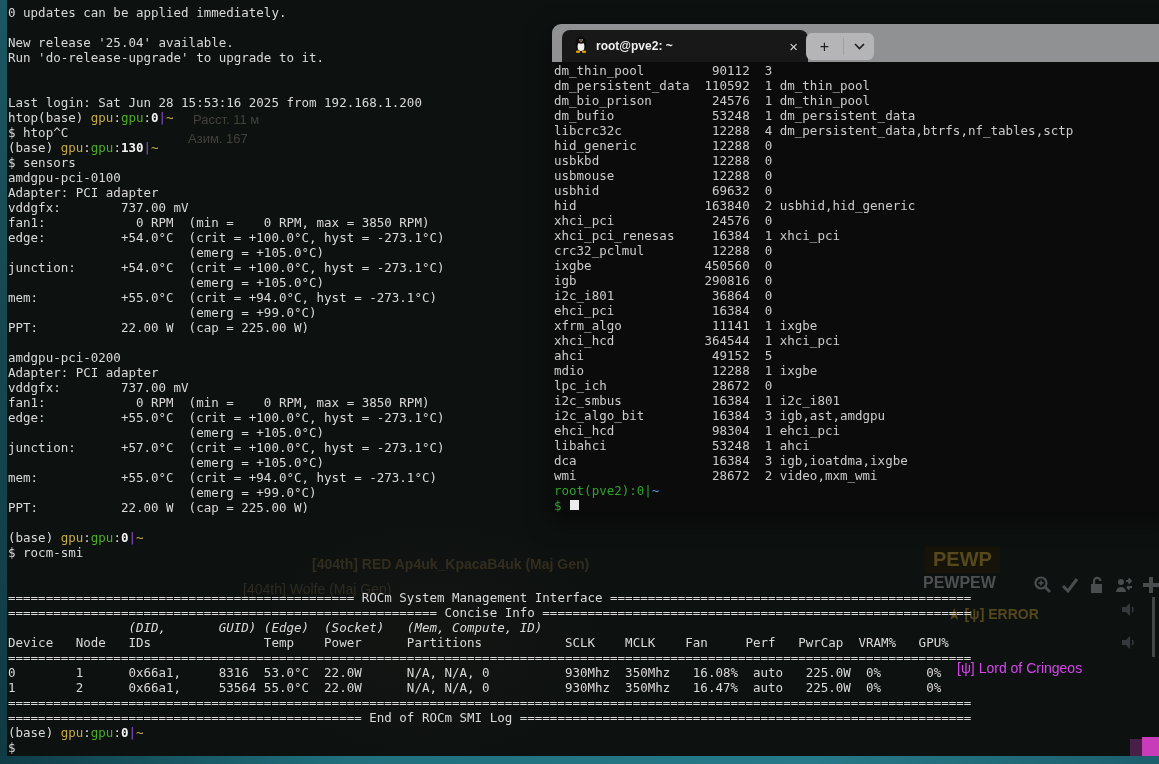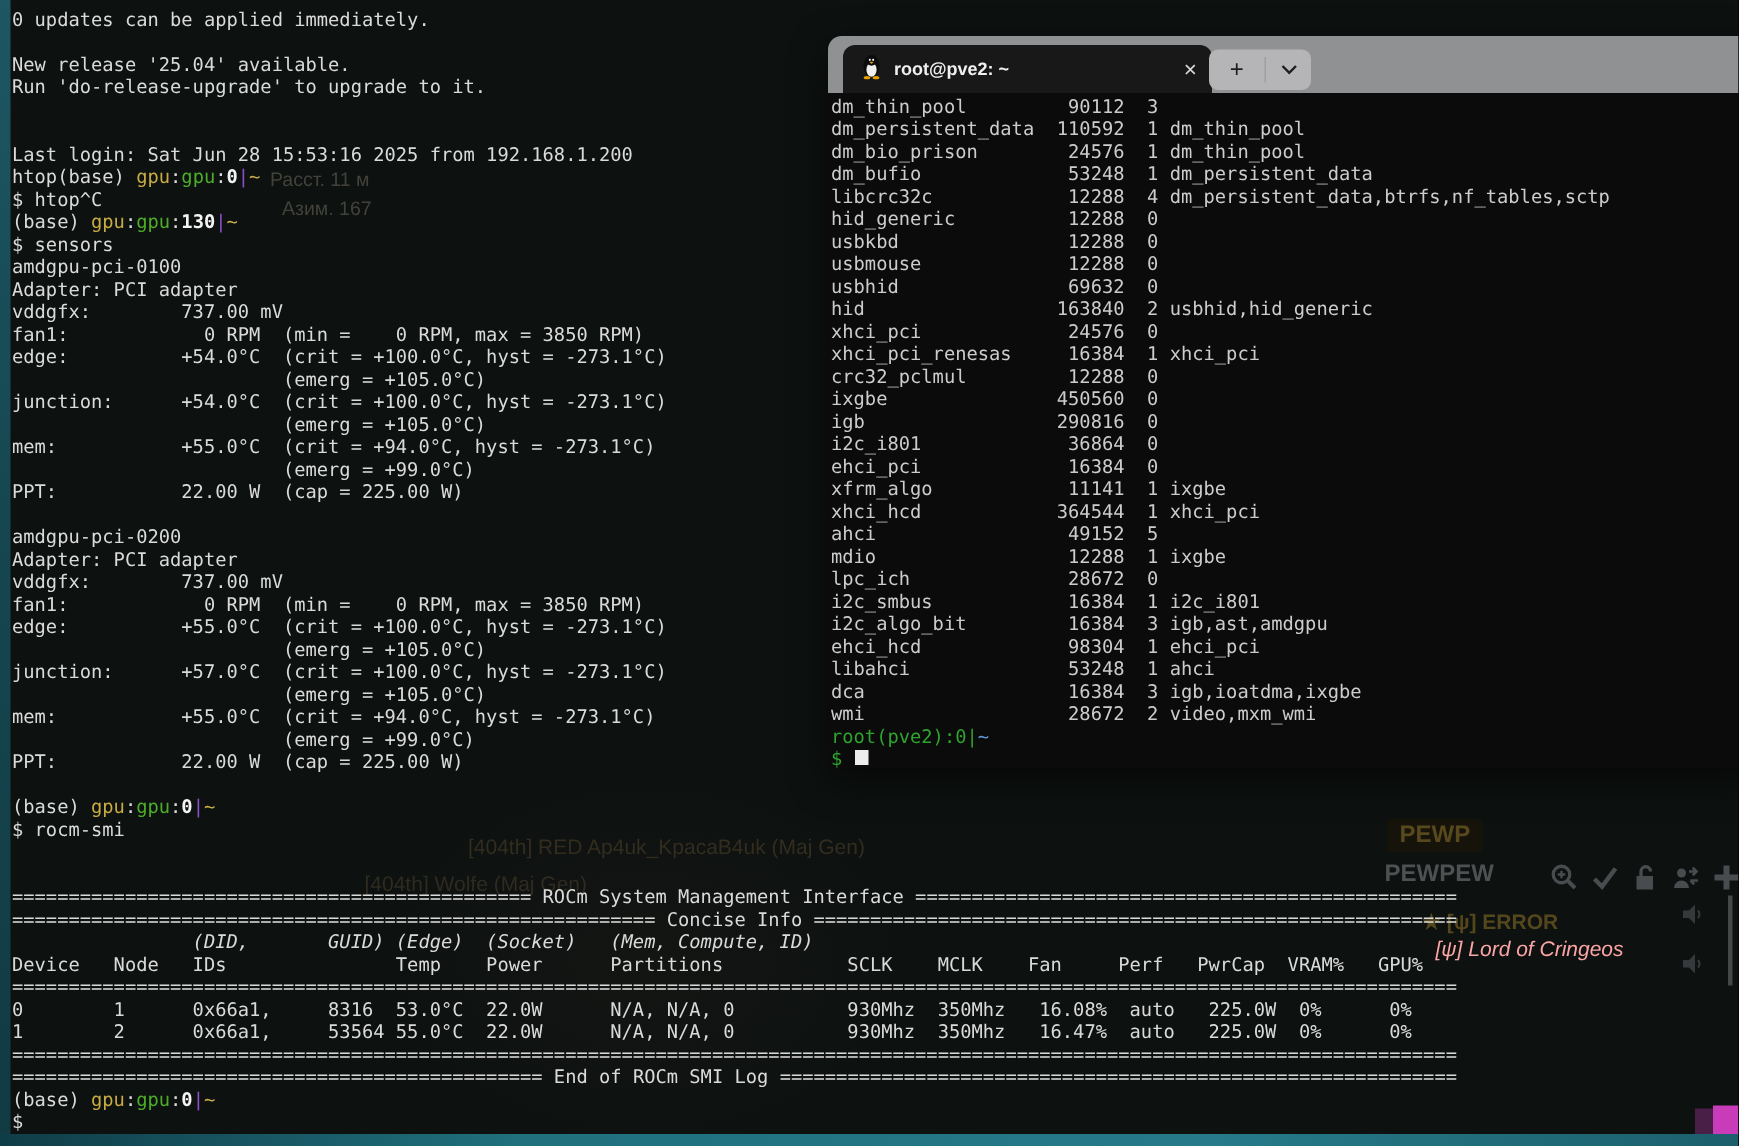--- a/index.html
+++ b/index.html
@@ -51,28 +51,28 @@
   .scroll-line{position:absolute;left:1152px;top:597px;width:3px;height:60px;background:#8a8a8a;opacity:.45;}
 </style>
 </head>
 <body>
 
 <div class="screen">
   <div class="bg-art"></div>
 
   <div class="overlay-layer">
     <div id="ov-texts">
-        <span class="ov-text" style="left: 180px; top: 112px; font-size: 13px; color: rgb(66, 66, 58); font-weight: 400;">Расст. 11 м</span>
+        <span class="ov-text" style="left: 193px; top: 112px; font-size: 13px; color: rgb(66, 66, 58); font-weight: 400;">Расст. 11 м</span>
         <span class="ov-text" style="left: 188px; top: 131px; font-size: 13px; color: rgb(66, 66, 58); font-weight: 400;">Азим. 167</span>
-        <span class="ov-text" style="left: 312px; top: 556px; font-size: 14px; color: rgb(51, 45, 31); font-weight: 400;">[404th] RED Ap4uk_KpacaB4uk (Maj Gen)</span>
+        <span class="ov-text" style="left: 312px; top: 556px; font-size: 14px; color: rgb(51, 45, 31); font-weight: 700;">[404th] RED Ap4uk_KpacaB4uk (Maj Gen)</span>
         <span class="ov-text" style="left: 243px; top: 581px; font-size: 14px; color: rgb(47, 43, 33); font-weight: 400;">[404th] Wolfe (Maj Gen)</span>
-        <span class="ov-text" style="left: 925px; top: 546px; font-size: 16px; color: rgb(87, 73, 28); font-weight: 700; background: rgb(22, 19, 10); padding: 2px 8px;">PEWP</span>
+        <span class="ov-text" style="left: 925px; top: 546px; font-size: 20px; color: rgb(87, 73, 28); font-weight: 700; background: rgb(22, 19, 10); padding: 2px 8px;">PEWP</span>
         <span class="ov-text" style="left: 923px; top: 574px; font-size: 16px; color: rgb(78, 80, 82); font-weight: 700;">PEWPEW</span>
         <span class="ov-text" style="left: 948px; top: 606px; font-size: 14px; color: rgb(85, 71, 28); font-weight: 700;">★ [ψ] ERROR</span>
-        <span class="ov-text" style="left: 957px; top: 624px; font-size: 14px; color: #fca5a5; font-weight: 400; font-style: italic;">[ψ] Lord of Cringeos</span>
+        <span class="ov-text" style="left: 957px; top: 660px; font-size: 14px; color: #d946ef; font-weight: 400;">[ψ] Lord of Cringeos</span>
       </div>
     <div class="hud-icons">
       <span>
         <svg width="20" height="20" viewBox="0 0 20 20">
             <circle cx="8" cy="8" r="5.5" fill="none" stroke="#6f7275" stroke-width="2.2"></circle>
             <line x1="12.5" y1="12.5" x2="17" y2="17" stroke="#6f7275" stroke-width="2.6"></line>
             <line x1="5.5" y1="8" x2="10.5" y2="8" stroke="#6f7275" stroke-width="1.6"></line>
             <line x1="8" y1="5.5" x2="8" y2="10.5" stroke="#6f7275" stroke-width="1.6"></line>
           </svg>
       </span>

